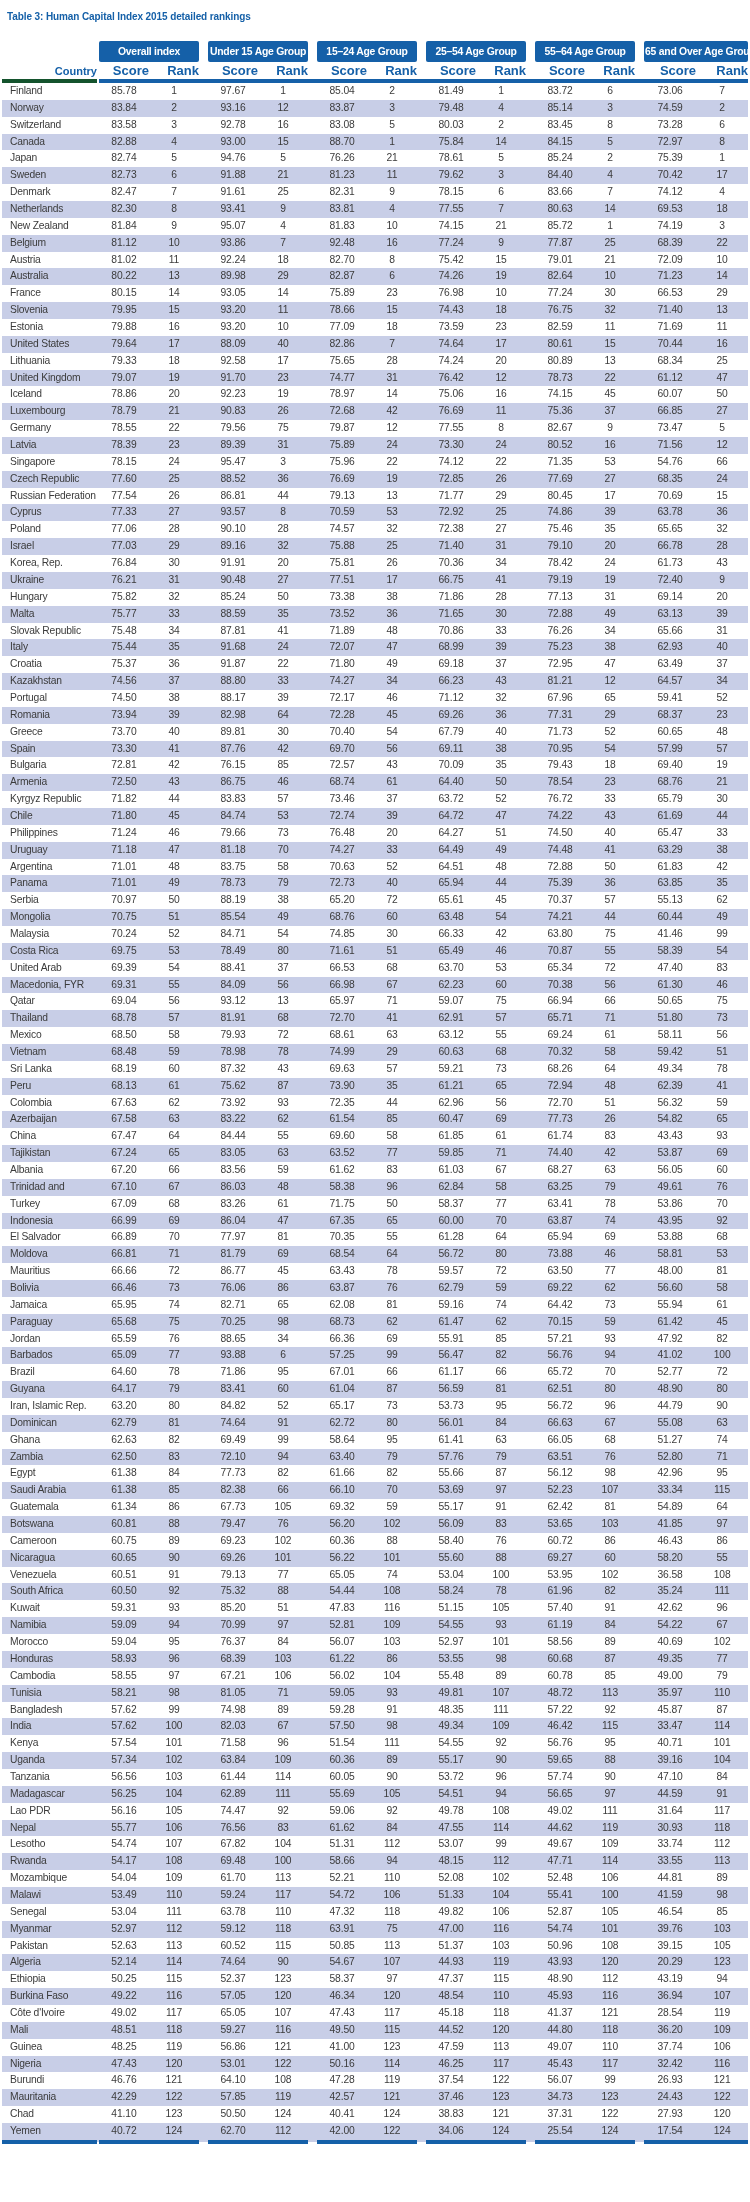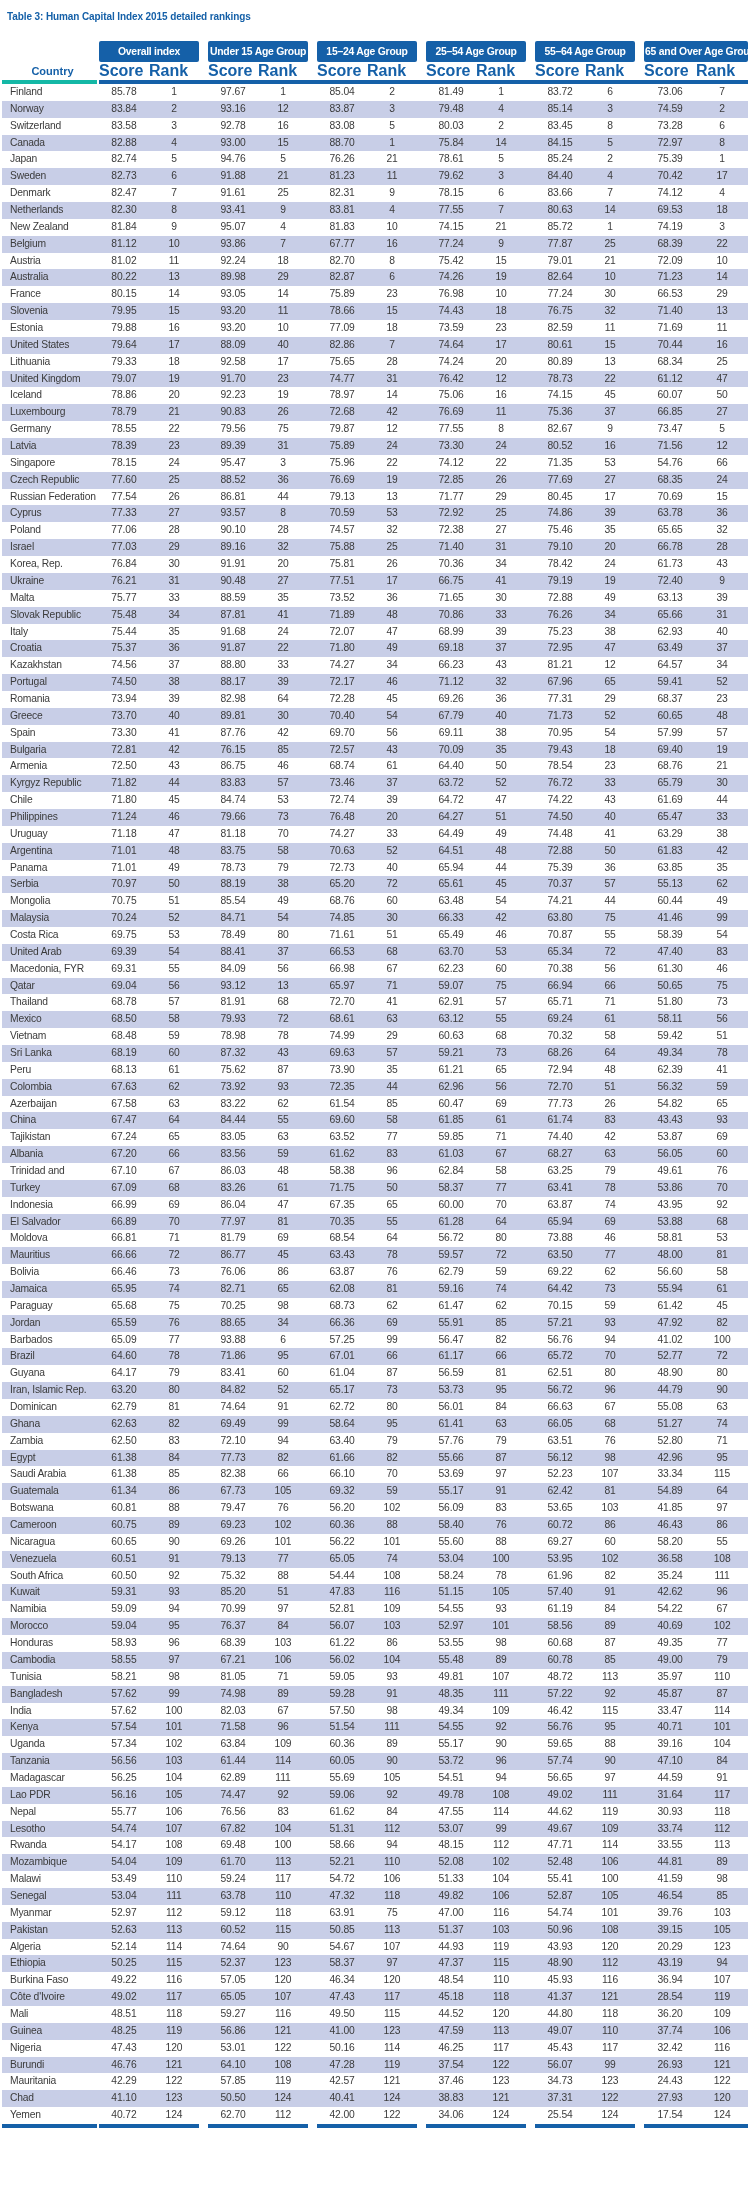--- a/index.html
+++ b/index.html
@@ -25,25 +25,25 @@
   col.c-score-last { width:52px; }
   col.c-rank-last { width:52px; }
 
   th.group {
     background:#1560a8; color:#ffffff; font-weight:bold;
     font-size:10.4px; letter-spacing:-0.25px; text-align:center;
     height:21px; border-radius:2px; padding:0 1px; white-space:nowrap; overflow:hidden;
   }
   tr.subhead th { height:19px; vertical-align:middle; }
   th.country-h {
-    color:#1560a8; font-size:11px; font-weight:bold; text-align:center;
-    padding-left:6px; border-bottom:4px solid #14b8a6;
+    color:#1560a8; font-size:11px; font-weight:bold; text-align:right;
+    padding-left:6px; border-bottom:4px solid #14532d;
   }
   th.sub {
-    color:#1560a8; font-size:16px; font-weight:bold; text-align:left;
+    color:#1560a8; font-size:13px; font-weight:bold; text-align:right;
     border-bottom:4px solid #1560a8;
   }
   th.gap-h, td.gap { border:none; }
   th.gap-rule { border-bottom:4px solid #1560a8; }
 
   tbody td {
     height:16.86px; font-size:10.3px; line-height:16.86px;
     text-align:center; vertical-align:middle; white-space:nowrap; overflow:hidden;
     letter-spacing:-0.1px;
   }
@@ -310,21 +310,21 @@
         </tr>
         <tr>
           <td class="country">Belgium</td>
           <td class="gap"></td>
           <td class="score">81.12</td>
           <td class="rank">10</td>
           <td class="gap"></td>
           <td class="score">93.86</td>
           <td class="rank">7</td>
           <td class="gap"></td>
-          <td class="score">67.77</td>
+          <td class="score">92.48</td>
           <td class="rank">16</td>
           <td class="gap"></td>
           <td class="score">77.24</td>
           <td class="rank">9</td>
           <td class="gap"></td>
           <td class="score">77.87</td>
           <td class="rank">25</td>
           <td class="gap"></td>
           <td class="score">68.39</td>
           <td class="rank">22</td>
@@ -741,20 +741,41 @@
           <td class="rank">17</td>
           <td class="gap"></td>
           <td class="score">66.75</td>
           <td class="rank">41</td>
           <td class="gap"></td>
           <td class="score">79.19</td>
           <td class="rank">19</td>
           <td class="gap"></td>
           <td class="score">72.40</td>
           <td class="rank">9</td>
+        </tr>
+        <tr>
+          <td class="country">Hungary</td>
+          <td class="gap"></td>
+          <td class="score">75.82</td>
+          <td class="rank">32</td>
+          <td class="gap"></td>
+          <td class="score">85.24</td>
+          <td class="rank">50</td>
+          <td class="gap"></td>
+          <td class="score">73.38</td>
+          <td class="rank">38</td>
+          <td class="gap"></td>
+          <td class="score">71.86</td>
+          <td class="rank">28</td>
+          <td class="gap"></td>
+          <td class="score">77.13</td>
+          <td class="rank">31</td>
+          <td class="gap"></td>
+          <td class="score">69.14</td>
+          <td class="rank">20</td>
         </tr>
         <tr>
           <td class="country">Malta</td>
           <td class="gap"></td>
           <td class="score">75.77</td>
           <td class="rank">33</td>
           <td class="gap"></td>
           <td class="score">88.59</td>
           <td class="rank">35</td>
           <td class="gap"></td>

